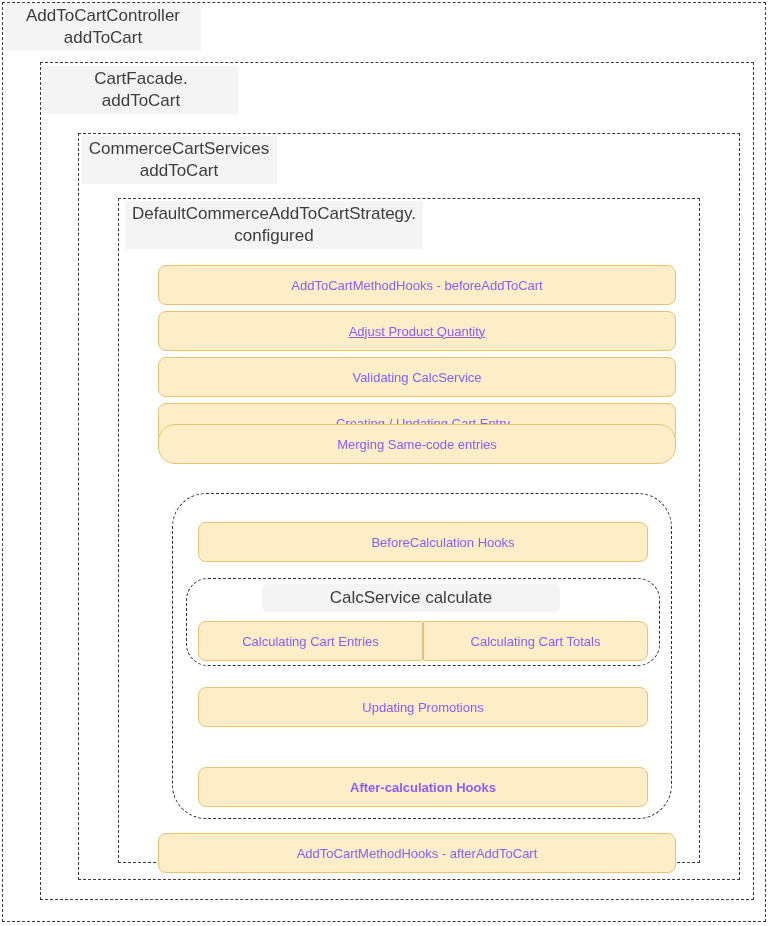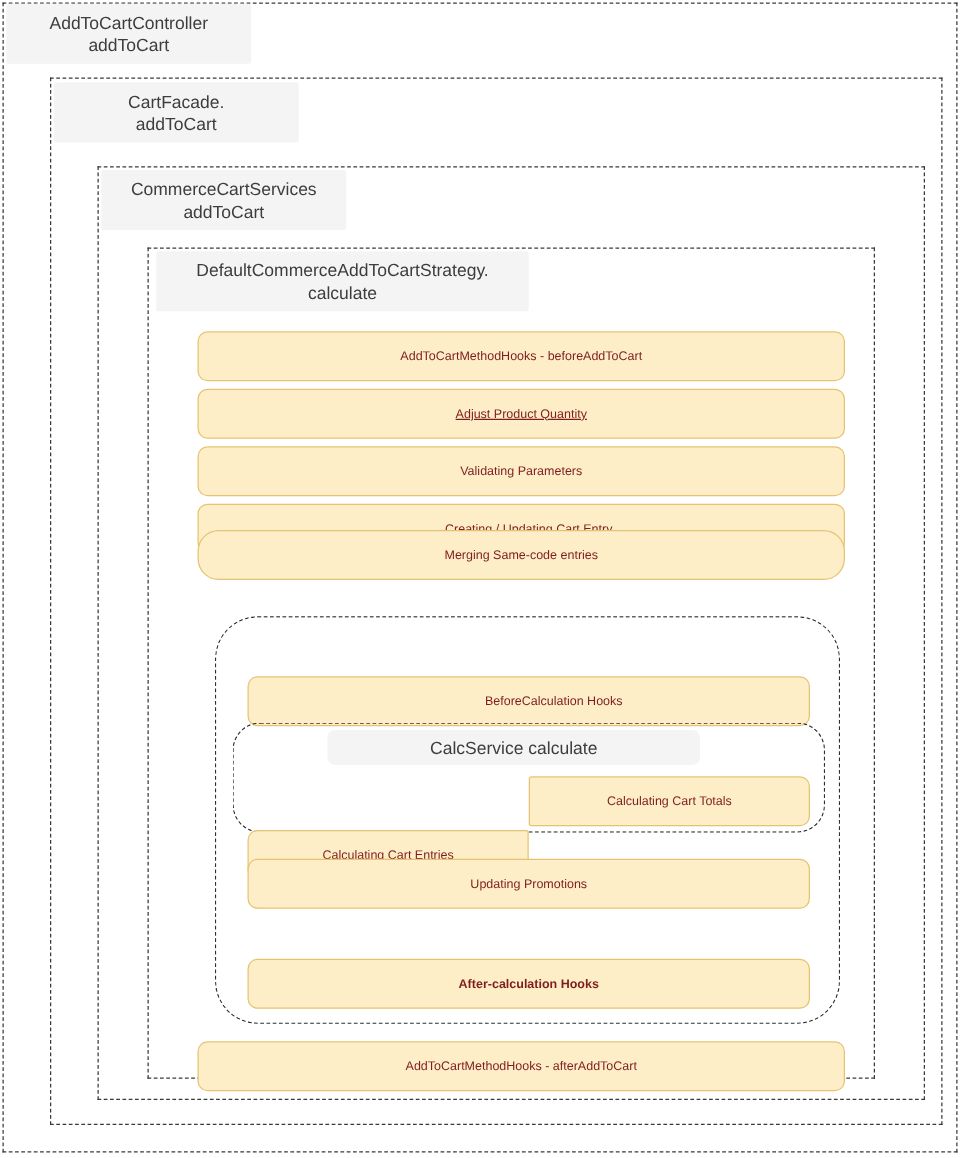--- a/index.html
+++ b/index.html
@@ -49,21 +49,21 @@
   .calc-service {
     left: 186px; top: 578px; width: 474px; height: 88px;
     border-radius: 22px;
   }
 
   
   .chip {
     position: absolute;
     background: #f4f4f4;
     color: #3d3d3d;
-    font-size: 14px;
+    font-size: 17px;
     line-height: 1.32;
     text-align: center;
     box-sizing: border-box;
     display: flex;
     align-items: center;
     justify-content: center;
     white-space: pre-line;
     border-radius: 2px;
   }
   .chip-controller   { left: 5px;   top: 3px;   width: 196px; height: 48px; }
@@ -76,37 +76,37 @@
   
   .step {
     position: absolute;
     background: #fdeec8;
     border: 1.4px solid #e6c372;
     border-radius: 8px;
     box-sizing: border-box;
     display: flex;
     align-items: center;
     justify-content: center;
-    font-size: 10px;
-    color: #7f1d1d;
+    font-size: 13px;
+    color: #8b5cf6;
     text-align: center;
     padding: 0 8px;
   }
   .step-wide  { left: 158px; width: 518px; height: 40px; }
   .step-inner { left: 198px; width: 450px; height: 40px; }
   .step-half  { width: 225px; height: 40px; }
 
   .s1 { top: 265px; }
   .s2 { top: 311px; text-decoration: underline; }
   .s3 { top: 357px; }
   .s4 { top: 403px; padding-left: 20px; }
   .s5 { top: 424px; border-radius: 17px; }
 
-  .i1 { top: 541px; padding-left: 48px; }
-  .h1 { left: 198px;  top: 621px; border-top-right-radius: 2px; border-bottom-right-radius: 2px; margin-top: 43px; }
+  .i1 { top: 522px; padding-left: 48px; }
+  .h1 { left: 198px;  top: 621px; border-top-right-radius: 2px; border-bottom-right-radius: 2px; }
   .h2 { left: 423px;  top: 621px; border-top-left-radius: 2px;  border-bottom-left-radius: 2px; }
   .i2 { top: 687px; }
   .i3 { top: 727px; }
   .i4 { top: 767px; font-weight: bold; }
 
   .s6 { top: 833px; }
 </style>
 </head>
 <body>
 
@@ -117,25 +117,25 @@
   <div class="layer layer-3"></div>
   <div class="layer layer-4"></div>
 
   <div class="chip chip-controller">AddToCartController
 addToCart</div>
   <div class="chip chip-facade">CartFacade.
 addToCart</div>
   <div class="chip chip-services">CommerceCartServices
 addToCart</div>
   <div class="chip chip-strategy">DefaultCommerceAddToCartStrategy.
-calculate</div>
+configured</div>
 
   <div class="step step-wide s1">AddToCartMethodHooks - beforeAddToCart</div>
   <div class="step step-wide s2">Adjust Product Quantity</div>
-  <div class="step step-wide s3">Validating Parameters</div>
+  <div class="step step-wide s3">Validating CalcService</div>
   <div class="step step-wide s4">Creating / Updating Cart Entry</div>
   <div class="step step-wide s5">Merging Same-code entries</div>
 
   <div class="round-layer calc-strategy"></div>
 
   <div class="step step-inner i1">BeforeCalculation Hooks</div>
 
   <div class="round-layer calc-service"></div>
   <div class="chip chip-calcservice">CalcService calculate</div>
 

